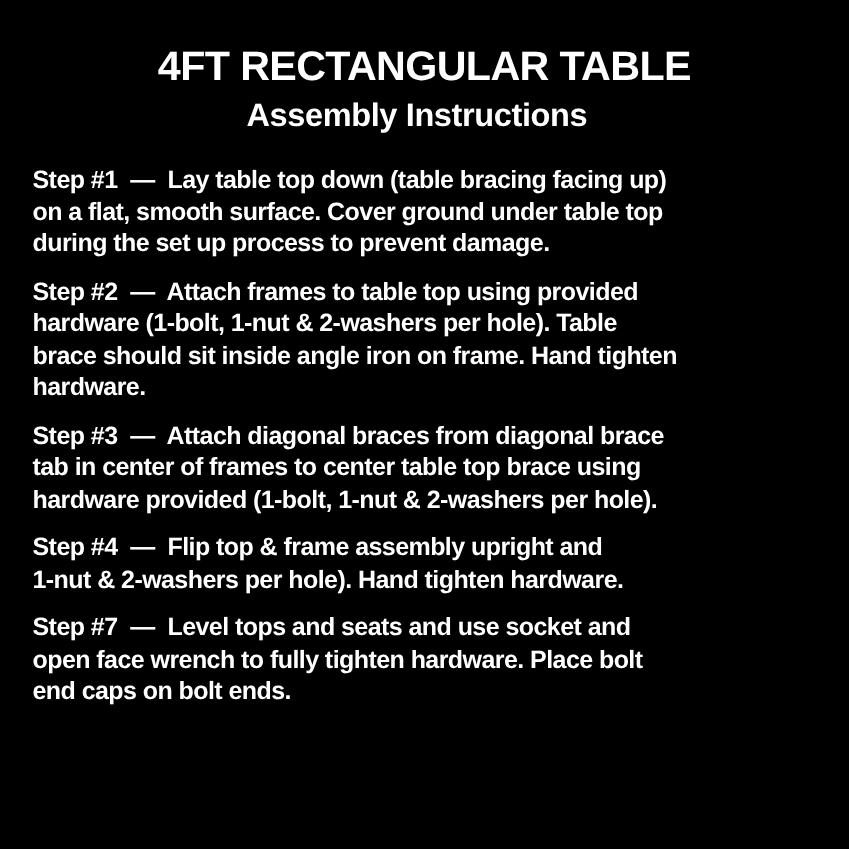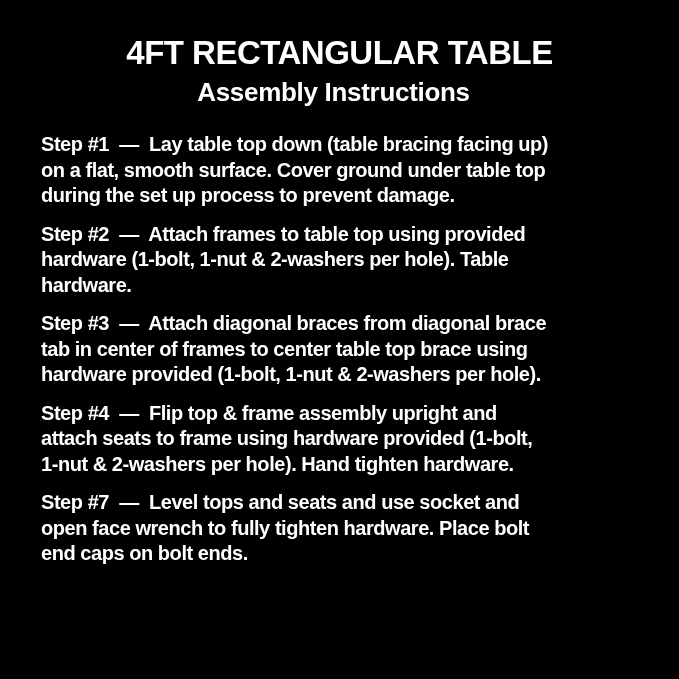--- a/index.html
+++ b/index.html
@@ -32,21 +32,21 @@
   .subtitle {
     margin: 4px 12px 0 0;
     text-align: center;
     font-size: 26px;
     line-height: 31px;
     letter-spacing: -0.3px;
     font-weight: 700;
   }
   .steps {
     margin-top: 24px;
-    padding: 0 38px 0 41px;
+    padding: 0 38px 0 26px;
   }
   .step {
     margin: 0 0 13px 0;
   }
   .line {
     font-size: 20px;
     line-height: 25.5px;
     letter-spacing: -0.45px;
     white-space: pre;
     font-weight: 700;
@@ -63,32 +63,32 @@
 
     <div class="step">
       <div class="line">Step #1  —  Lay table top down (table bracing facing up)</div>
       <div class="line">on a flat, smooth surface. Cover ground under table top</div>
       <div class="line">during the set up process to prevent damage.</div>
     </div>
 
     <div class="step">
       <div class="line">Step #2  —  Attach frames to table top using provided</div>
       <div class="line">hardware (1-bolt, 1-nut &amp; 2-washers per hole). Table</div>
+      <div class="line">brace should sit inside angle iron on frame. Hand tighten</div>
       <div class="line">hardware.</div>
     </div>
 
     <div class="step">
       <div class="line">Step #3  —  Attach diagonal braces from diagonal brace</div>
       <div class="line">tab in center of frames to center table top brace using</div>
       <div class="line">hardware provided (1-bolt, 1-nut &amp; 2-washers per hole).</div>
     </div>
 
     <div class="step">
       <div class="line">Step #4  —  Flip top &amp; frame assembly upright and</div>
-      <div class="line">attach seats to frame using hardware provided (1-bolt,</div>
       <div class="line">1-nut &amp; 2-washers per hole). Hand tighten hardware.</div>
     </div>
 
     <div class="step">
       <div class="line">Step #7  —  Level tops and seats and use socket and</div>
       <div class="line">open face wrench to fully tighten hardware. Place bolt</div>
       <div class="line">end caps on bolt ends.</div>
     </div>
 
   </div>

